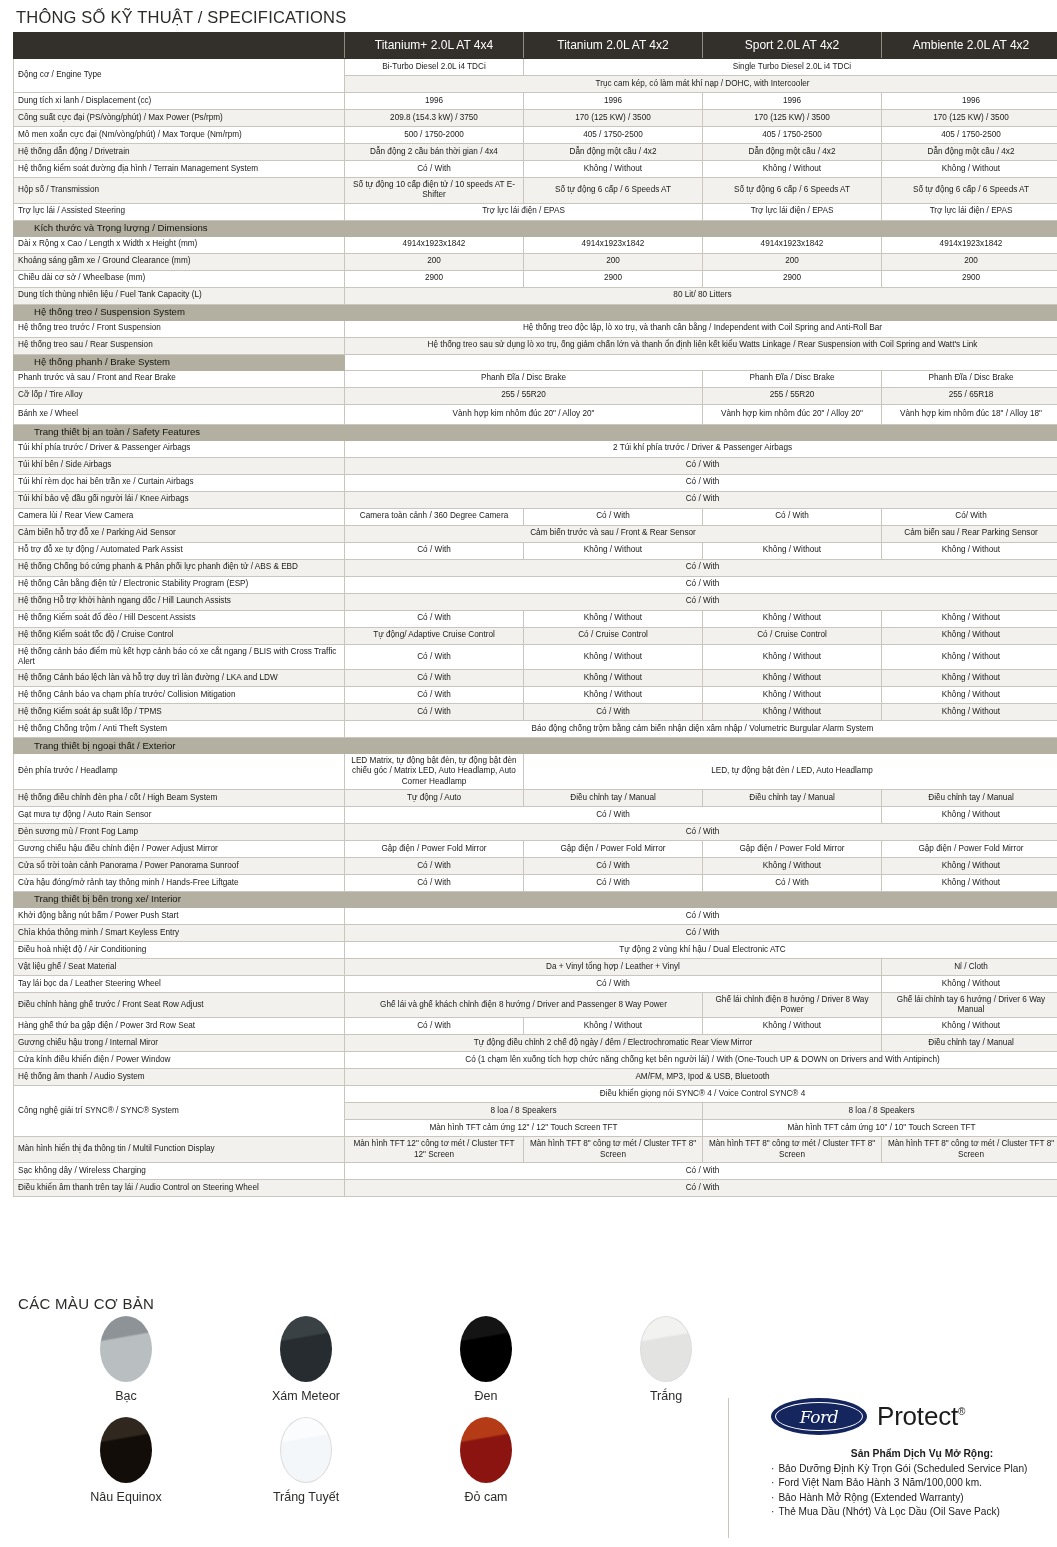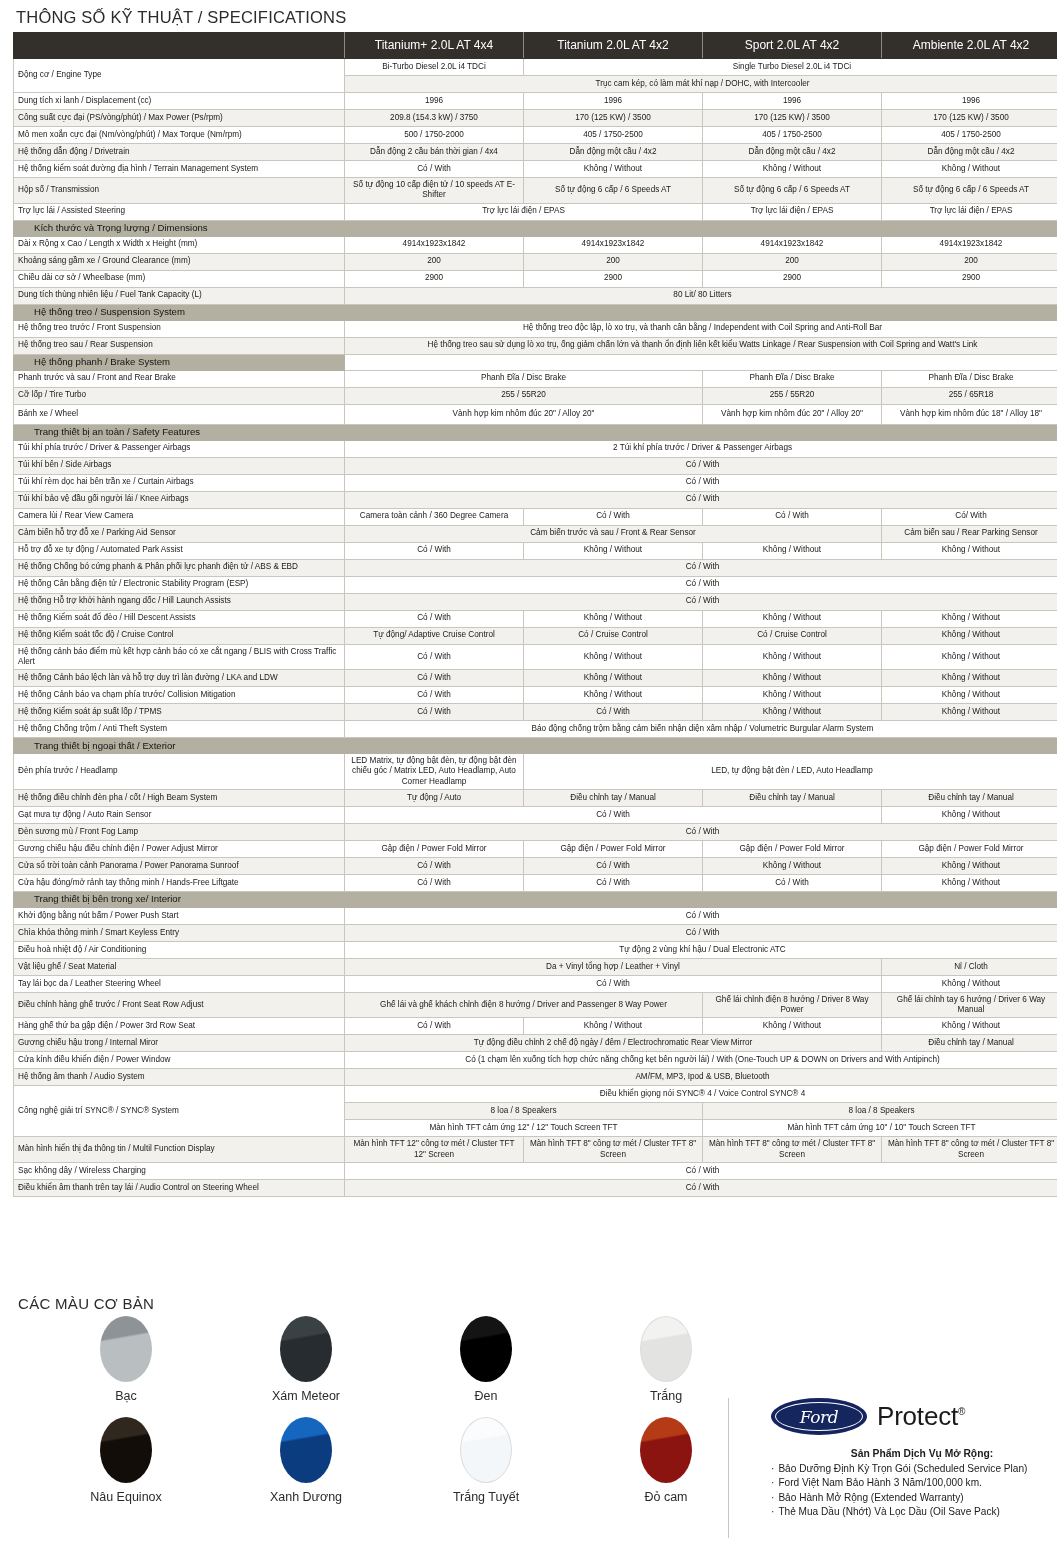--- a/index.html
+++ b/index.html
@@ -316,21 +316,21 @@
           <td class="band-left">Hệ thống phanh / Brake System</td>
           <td class="band-right" colspan="4"></td>
         </tr>
         <tr>
           <td class="lbl r1">Phanh trước và sau / Front and Rear Brake</td>
           <td class="val r1" colspan="2">Phanh Đĩa / Disc Brake</td>
           <td class="val r1">Phanh Đĩa / Disc Brake</td>
           <td class="val r1">Phanh Đĩa / Disc Brake</td>
         </tr>
         <tr class="alt">
-          <td class="lbl r1">Cỡ lốp / Tire Turbo</td>
+          <td class="lbl r1">Cỡ lốp / Tire Alloy</td>
           <td class="val r1" colspan="2">255 / 55R20</td>
           <td class="val r1">255 / 55R20</td>
           <td class="val r1">255 / 65R18</td>
         </tr>
         <tr>
           <td class="lbl r2">Bánh xe / Wheel</td>
           <td class="val r2" colspan="2">Vành hợp kim nhôm đúc 20" / Alloy 20"</td>
           <td class="val r2">Vành hợp kim nhôm đúc 20" / Alloy 20"</td>
           <td class="val r2">Vành hợp kim nhôm đúc 18" / Alloy 18"</td>
         </tr>
@@ -571,24 +571,20 @@
           <div class="swatch" style="background: linear-gradient(170deg, rgb(20, 20, 20) 0%, rgb(20, 20, 20) 32%, rgb(0, 0, 0) 35%, rgb(0, 0, 0) 100%);"></div>
           <div class="swatch-label">Đen</div>
         </div>
         <div class="swatch-cell">
           <div class="swatch outlined" style="background: linear-gradient(170deg, rgb(242, 242, 240) 0%, rgb(242, 242, 240) 32%, rgb(227, 227, 225) 35%, rgb(227, 227, 225) 100%);"></div>
           <div class="swatch-label">Trắng</div>
         </div>
         <div class="swatch-cell">
           <div class="swatch" style="background: linear-gradient(170deg, rgb(48, 40, 31) 0%, rgb(48, 40, 31) 32%, rgb(18, 13, 8) 35%, rgb(18, 13, 8) 100%);"></div>
           <div class="swatch-label">Nâu Equinox</div>
-        </div>
-        <div class="swatch-cell">
-          <div class="swatch" style="background: linear-gradient(170deg, rgb(21, 102, 191) 0%, rgb(21, 102, 191) 32%, rgb(11, 60, 128) 35%, rgb(11, 60, 128) 100%);"></div>
-          <div class="swatch-label">Xanh Dương</div>
         </div>
         <div class="swatch-cell">
           <div class="swatch outlined" style="background: linear-gradient(170deg, rgb(251, 252, 253) 0%, rgb(251, 252, 253) 32%, rgb(244, 247, 249) 35%, rgb(244, 247, 249) 100%);"></div>
           <div class="swatch-label">Trắng Tuyết</div>
         </div>
         <div class="swatch-cell">
           <div class="swatch" style="background: linear-gradient(170deg, rgb(180, 59, 21) 0%, rgb(180, 59, 21) 32%, rgb(140, 20, 16) 35%, rgb(140, 20, 16) 100%);"></div>
           <div class="swatch-label">Đỏ cam</div>
         </div>
       </div>

